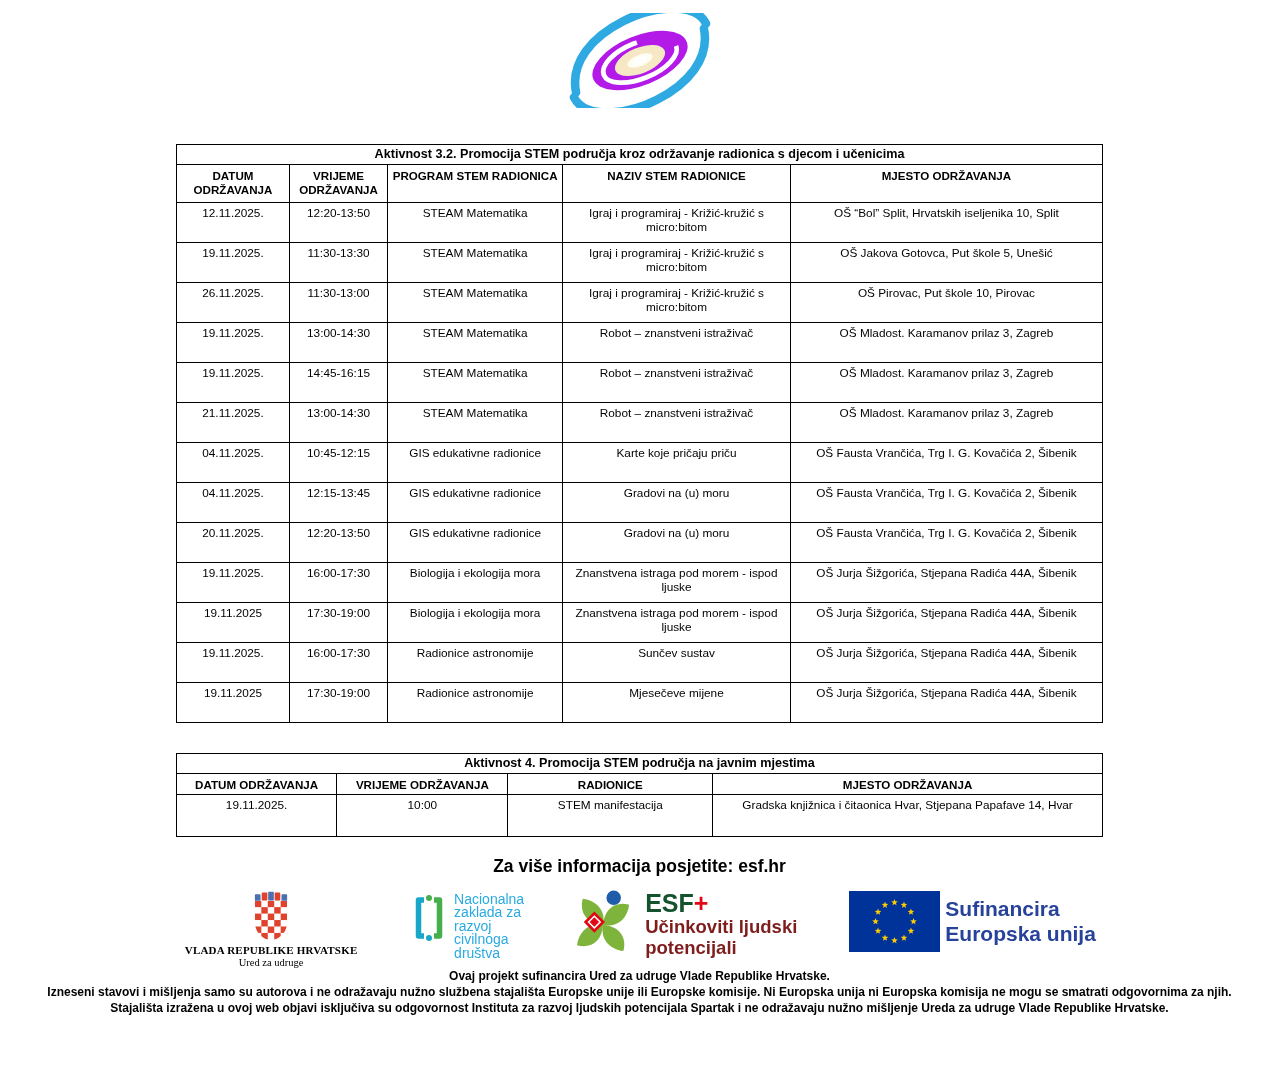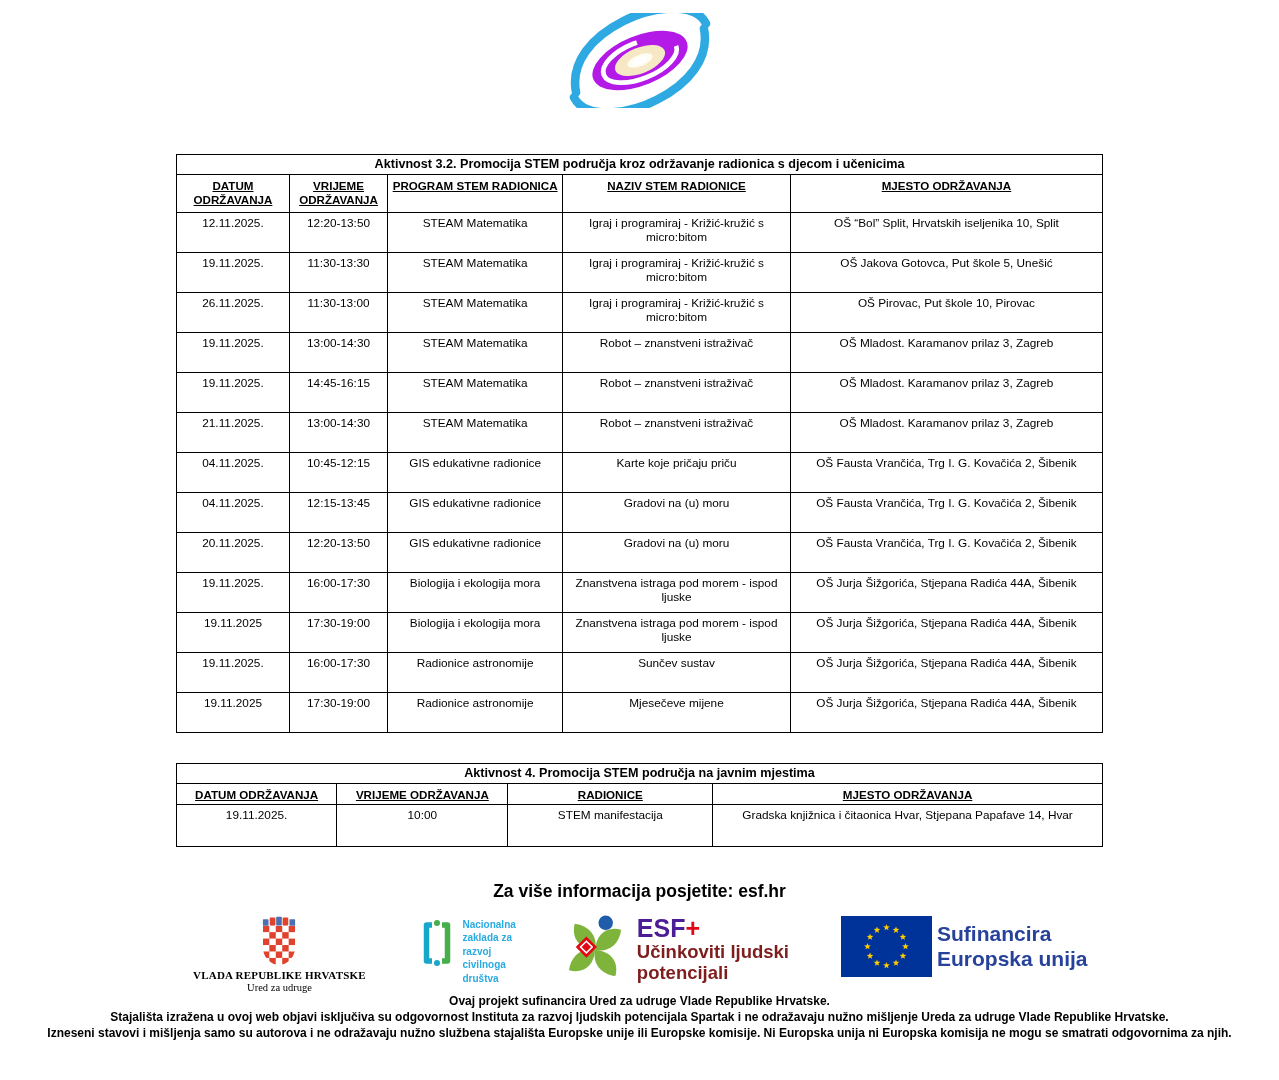--- a/index.html
+++ b/index.html
@@ -1,41 +1,41 @@
 <!DOCTYPE html>
 <html><head>
 <meta charset="utf-8">
 <style>
   html,body{margin:0;padding:0;background:#fff;}
   body{width:1279px;height:1080px;font-family:"Liberation Sans",sans-serif;color:#000;overflow:hidden;}
   .page{width:1279px;height:1080px;position:relative;}
   .logo-top{text-align:center;padding-top:13px;height:95px;}
   .title{text-align:center;font-size:25px;line-height:30px;font-weight:bold;margin:20px 0 0 0;letter-spacing:.2px;}
   table{border-collapse:collapse;width:927px;margin:0 auto;table-layout:fixed;}
-  .t1{margin-top:46px;}
+  .t1{margin-top:36px;}
   .t2{margin-top:30px;}
   td,th{border:1px solid #000;font-size:11.6px;line-height:13.5px;padding:2px 4px;vertical-align:top;text-align:center;overflow:hidden;}
   .ttitle{font-weight:bold;font-size:12.6px;height:17px;padding:1px 2px;vertical-align:middle;}
-  .theader th{font-weight:bold;font-size:11.6px;padding-top:4px;text-decoration:underline;}
+  .theader th{font-weight:bold;font-size:11.6px;padding-top:4px;}
   .t1 .theader{height:38px;}
   .t2 .theader{height:19px;}
   .t1 tbody tr{height:40px;}
   .t2 tbody tr{height:42px;}
   tbody td{padding-top:4px;font-size:11.8px;}
-  .info{text-align:center;font-weight:bold;font-size:17.5px;margin-top:34px;}
+  .info{text-align:center;font-weight:bold;font-size:17.5px;margin-top:19px;}
   .logos{display:flex;justify-content:center;align-items:flex-start;gap:52px;margin-top:12px;height:76px;}
   .logo-vlada{width:176px;text-align:center;padding-top:2px;}
   .logo-vlada .l1{font-family:Liberation Serif, serif;font-weight:bold;font-size:11px;margin-top:3px;letter-spacing:.2px;}
   .logo-vlada .l2{font-family:"Liberation Serif",serif;font-size:10.5px;margin-top:1px;}
   .logo-zaklada{display:flex;gap:7px;align-items:flex-start;padding-top:4px;}
-  .zk-text{color:#29ABE2;font-weight:bold;font-size:10px;line-height:13.5px;}
+  .zk-text{color:#29ABE2;font-weight:normal;font-size:14px;line-height:13.5px;}
   .logo-esf{display:flex;gap:11px;align-items:flex-start;}
   .esf-text{padding-top:1px;}
   .esf-acronym{font-size:25px;line-height:26px;font-weight:bold;}
-  .esf-acr{color:#4c1d95;}
+  .esf-acr{color:#14532d;}
   .esf-plus{color:#E30613;}
   .esf-l{color:#7f1d1d;font-weight:bold;font-size:18.5px;line-height:21px;}
   .logo-eu{display:flex;gap:5px;align-items:center;padding-top:2px;}
   .eu-text{color:#26429A;font-weight:bold;font-size:21px;line-height:25px;}
   .footer{margin-top:3px;text-align:center;font-weight:bold;font-size:12px;line-height:16px;}
   svg{display:block;}
 </style>
 </head>
 <body>
 
@@ -295,17 +295,17 @@
       <div class="eu-text">
         <div>Sufinancira</div>
         <div>Europska unija</div>
       </div>
     </div>
 
   </div>
 
   <div class="footer">
     <div>Ovaj projekt sufinancira Ured za udruge Vlade Republike Hrvatske.</div>
+    <div>Izneseni stavovi i mišljenja samo su autorova i ne odražavaju nužno službena stajališta Europske unije ili Europske komisije. Ni Europska unija ni Europska komisija ne mogu se smatrati odgovornima za njih.</div>
     <div>Stajališta izražena u ovoj web objavi isključiva su odgovornost Instituta za razvoj ljudskih potencijala Spartak i ne odražavaju nužno mišljenje Ureda za udruge Vlade Republike Hrvatske.</div>
-    <div>Izneseni stavovi i mišljenja samo su autorova i ne odražavaju nužno službena stajališta Europske unije ili Europske komisije. Ni Europska unija ni Europska komisija ne mogu se smatrati odgovornima za njih.</div>
   </div>
 
 </div>
 
 </body></html>

